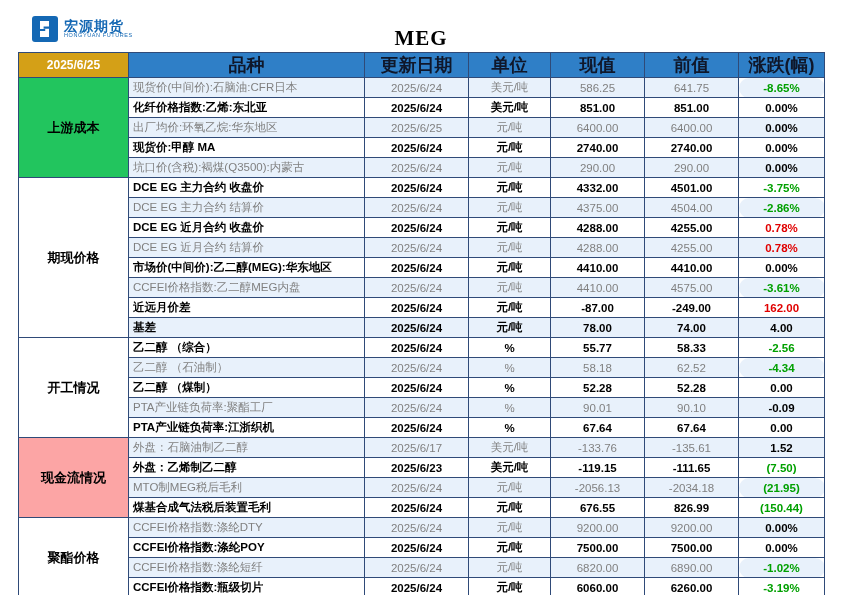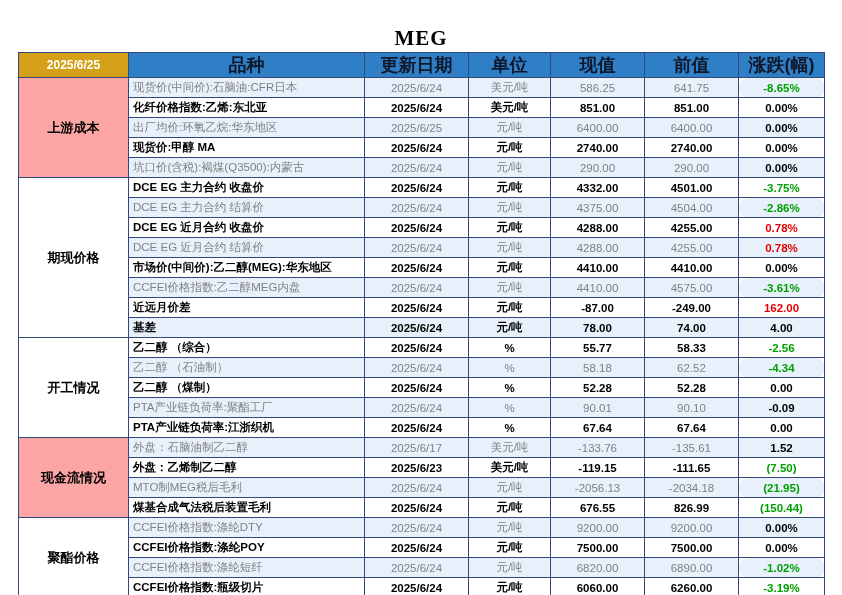--- a/index.html
+++ b/index.html
@@ -66,20 +66,27 @@
   .blk{color:#000;font-weight:bold;}
   .rowA{background:#e8f1fb;}
   .rowB{background:#ffffff;}
 </style>
 </head>
 <body>
 
 <div class="page">
 
   <div class="header">
+    <div class="logo">
+      <div class="logo-mark"></div>
+      <div class="logo-text">
+        <div class="logo-cn">宏源期货</div>
+        <div class="logo-en">HONGYUAN FUTURES</div>
+      </div>
+    </div>
     <div class="doc-title">MEG</div>
   </div>
 
   <table>
     <colgroup>
       <col class="c-group">
         <col class="c-item">
         <col class="c-date">
         <col class="c-unit">
       <col class="c-cur">
@@ -92,21 +99,21 @@
         <th>品种</th>
         <th class="date-col">更新日期</th>
         <th>单位</th>
         <th>现值</th>
         <th>前值</th>
         <th>涨跌(幅)</th>
       </tr>
     </thead>
     <tbody id="tbody">
         <tr class="rowA">
-          <td class="group rowA" rowspan="5" style="background: #fca5a5;">上游成本</td>
+          <td class="group rowA" rowspan="5" style="background: #22c55e;">上游成本</td>
           <td class="item gray">现货价(中间价):石脑油:CFR日本</td>
           <td class="c gray">2025/6/24</td>
           <td class="c gray">美元/吨</td>
           <td class="c gray">586.25</td>
           <td class="c gray">641.75</td>
           <td class="c green">-8.65%</td>
         </tr>
         <tr class="rowB">
           <td class="item bold">化纤价格指数:乙烯:东北亚</td>
           <td class="c bold">2025/6/24</td>

